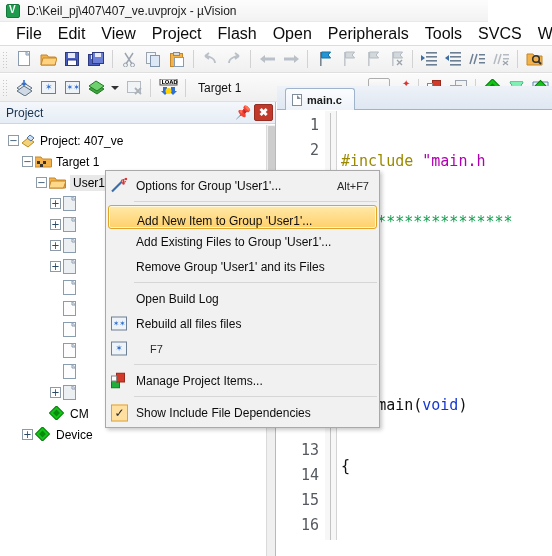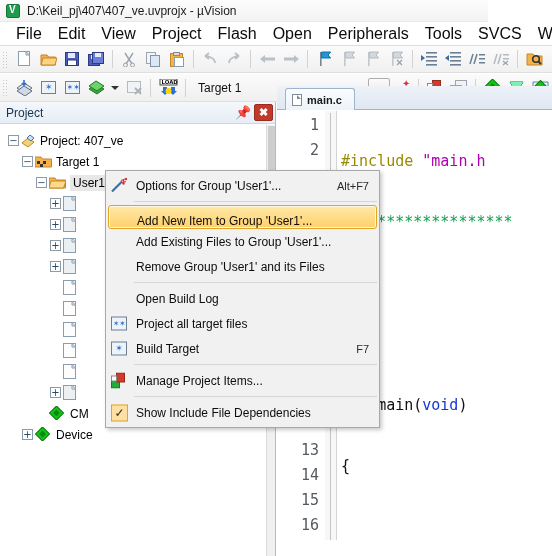--- a/index.html
+++ b/index.html
@@ -793,31 +793,30 @@
       <div class="lbl">Open Build Log</div>
     </div>
 
     <div class="ctx-item">
       <div class="ctx-ico">
         <svg width="18" height="16">
             <rect x="0.5" y="1.5" width="15" height="13" fill="#eef3f8" stroke="#6d7f93"></rect>
             <text x="2" y="10" font-size="7.5" fill="#2f6fd0" font-family="DejaVu Sans">✶✶</text>
           </svg>
       </div>
-      <div class="lbl">Project all target files</div>
+      <div class="lbl">Rebuild all files files</div>
     </div>
 
     <div class="ctx-item">
       <div class="ctx-ico">
         <svg width="18" height="16">
             <rect x="0.5" y="1.5" width="15" height="13" fill="#eef3f8" stroke="#6d7f93"></rect>
             <text x="4.5" y="10.5" font-size="8.5" fill="#2f6fd0" font-family="DejaVu Sans">✶</text>
           </svg>
       </div>
-      <div class="lbl">Build Target</div>
       <div class="acc">F7</div>
     </div>
 
     <div class="ctx-sep"></div>
 
     <div class="ctx-item">
       <div class="ctx-ico">
         <svg width="18" height="16">
             <rect x="0.5" y="7.5" width="8" height="8" fill="#1fae3a" stroke="#14791f"></rect>
             <rect x="5.5" y="0.5" width="8" height="9" fill="#d23b2a" stroke="#972a1d"></rect>

